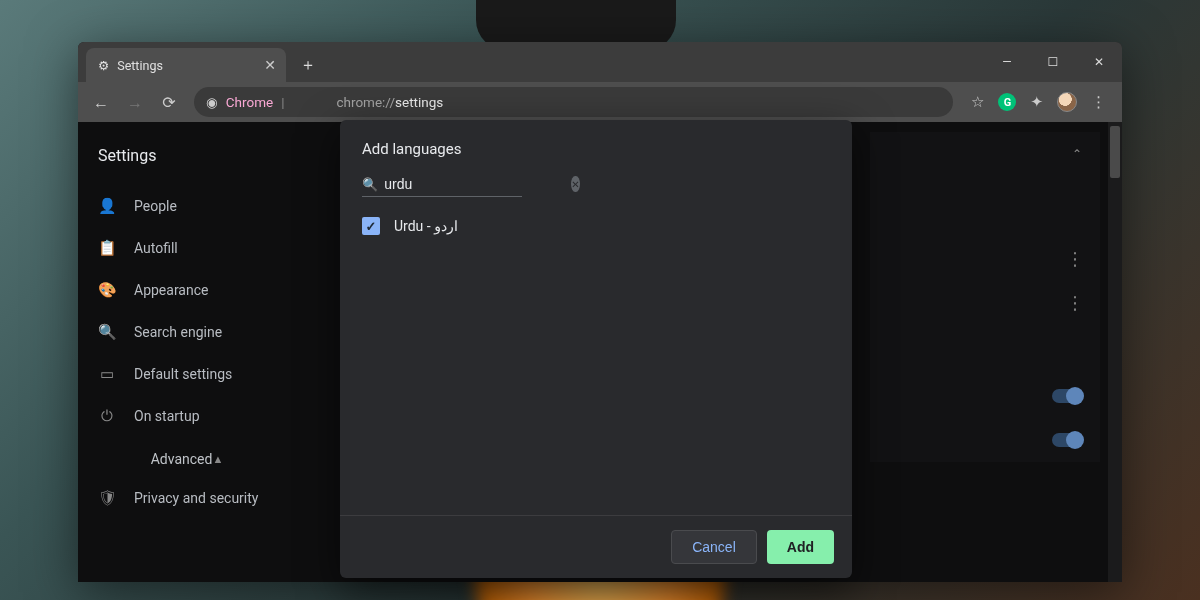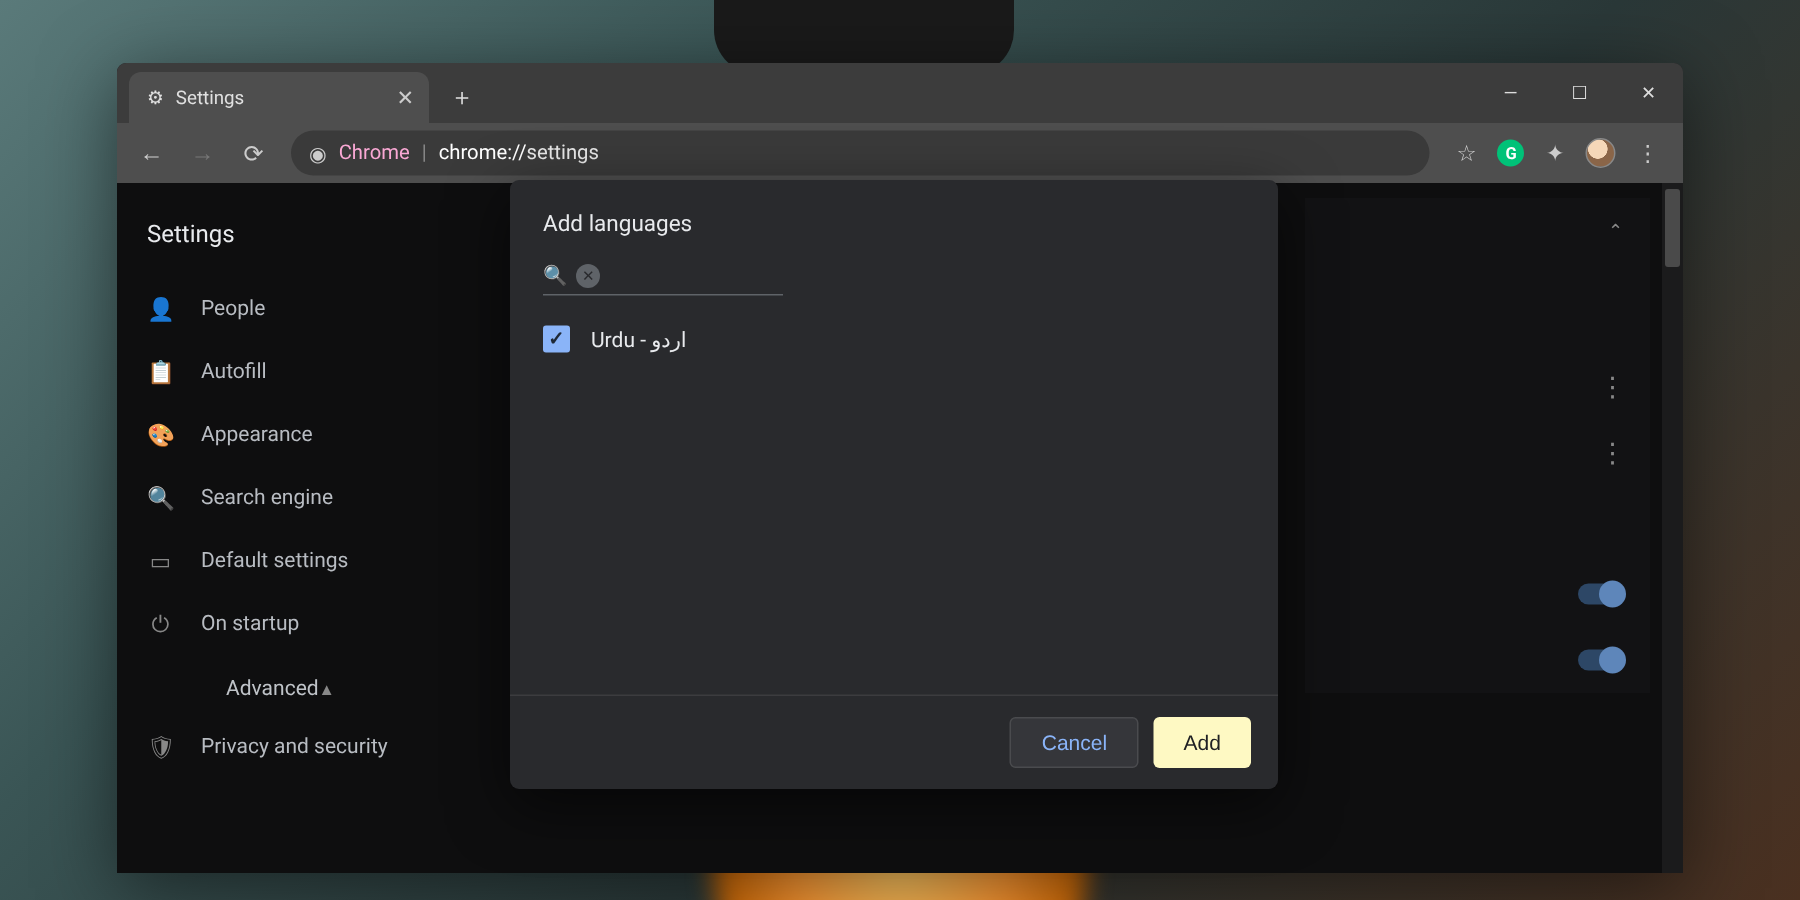--- a/index.html
+++ b/index.html
@@ -82,21 +82,21 @@
     display: flex;
     align-items: center;
     padding: 0 12px;
     color: #ccc;
     font-size: 13.5px;
     gap: 8px;
     margin: 0 6px;
   }
   .omnibox .chrome-label { color: #f9a8d4; }
   .omnibox .sep { color: #888; }
-  .omnibox .path-dim { color: #ffffff; }
+  .omnibox .path-dim { color: #a3a3a3; margin-left: 44px; }
   .omnibox .path-light { color: #e8e8e8; }
   .toolbar-right { display:flex; align-items:center; gap:14px; padding: 0 8px; }
   .ext-badge { width:18px; height:18px; border-radius:50%; background:#00c278; color:#fff; display:flex; align-items:center; justify-content:center; font-size:11px; font-weight:bold; }
   .avatar { width:20px; height:20px; border-radius:50%; background: radial-gradient(circle at 40% 35%, #f5d7b8 40%, #8a6548 42%); border:1px solid #888; }
   .icon-g { color:#ccc; font-size:15px; cursor:pointer; }
 
   .content {
     display: flex;
     height: calc(100% - 80px);
     background: #0e0e0f;
@@ -151,21 +151,21 @@
   .dots { color:#888; font-size:18px; letter-spacing:-2px; }
   .toggle {
     width:30px; height:14px; background:#2d4766; border-radius:8px; position:relative;
   }
   .toggle::after { content:""; position:absolute; right:-2px; top:-2px; width:18px; height:18px; background:#5e86ba; border-radius:50%; }
 
   
   .dialog {
     position:absolute;
     top: 120px; left: 340px;
-    width: 512px; height: 406px;
+    width: 512px; height: 458px;
     background:#292a2d;
     border-radius:6px;
     box-shadow: 0 12px 40px rgba(0,0,0,0.55);
     display:flex; flex-direction:column;
     z-index:50;
   }
   .dlg-title { color:#e8eaed; font-size:15px; padding: 20px 22px 8px; }
   .dlg-search {
     margin: 6px 22px 0 22px;
     width: 160px;
@@ -191,21 +191,21 @@
   .lang-label { color:#e8eaed; font-size:14px; }
   .dlg-footer {
     border-top:1px solid #3c3c3f;
     padding: 14px 18px;
     display:flex; justify-content:flex-end; gap:10px;margin-top:15px;
   }
   .btn {
     padding: 8px 20px; border-radius:4px; font-size:14px; cursor:pointer; border:none;
   }
   .btn-cancel { background:#35363a; color:#8ab4f8; border:1px solid #4a4b4e; }
-  .btn-add { background:#fef9c3; color:#202124; font-weight:400; }
+  .btn-add { background:#86efac; color:#202124; font-weight:700; }
 </style>
 </head>
 <body>
 
 <div class="browser-window">
 
   <div class="titlebar">
     <div class="tab">
       <span>⚙</span>
       <span>Settings</span>
@@ -305,20 +305,21 @@
           <div class="thumb"></div>
         </div>
     </div>
   </div>
 </div>
 
 <div class="dialog">
   <div class="dlg-title">Add languages</div>
   <div class="dlg-search">
     <span class="sicon">🔍</span>
+    <input type="text" value="urdu" style="">
     <span class="clear">✕</span>
   </div>
   <div class="dlg-list">
     <div class="lang-opt">
       <span class="chk">✓</span>
       <span class="lang-label">Urdu - اردو</span>
     </div>
   </div>
   <div class="dlg-footer">
     <button class="btn btn-cancel">Cancel</button>

